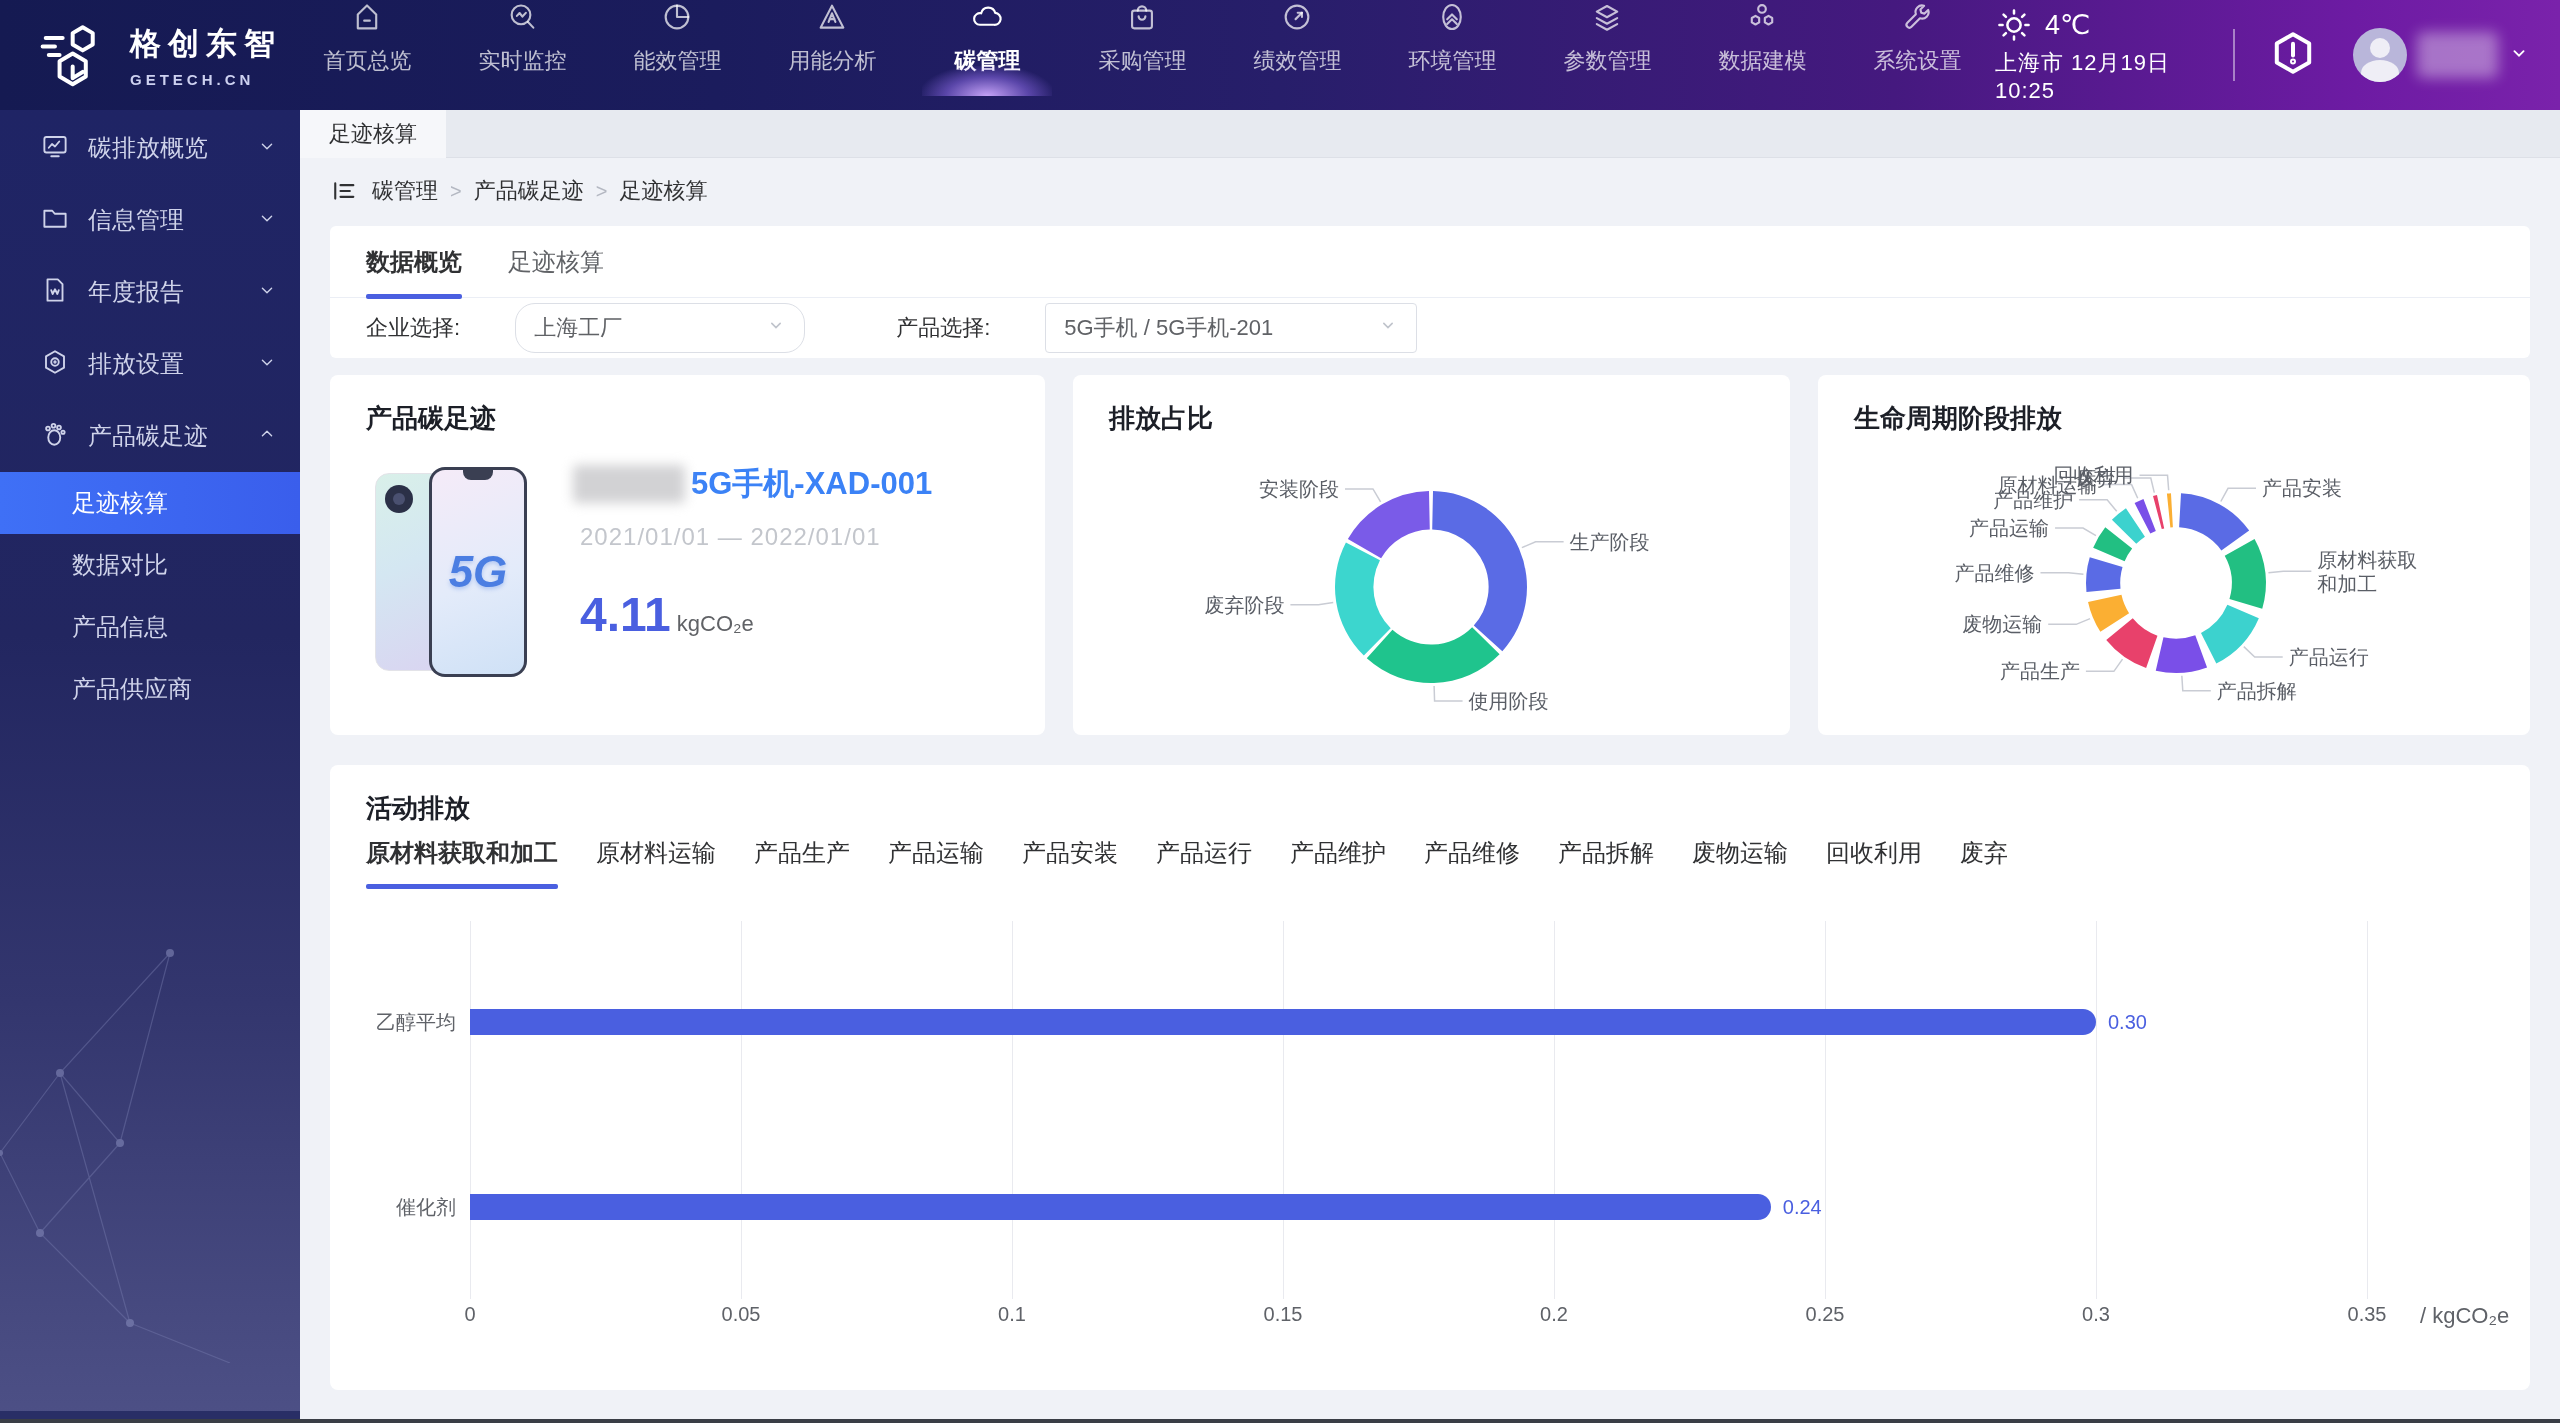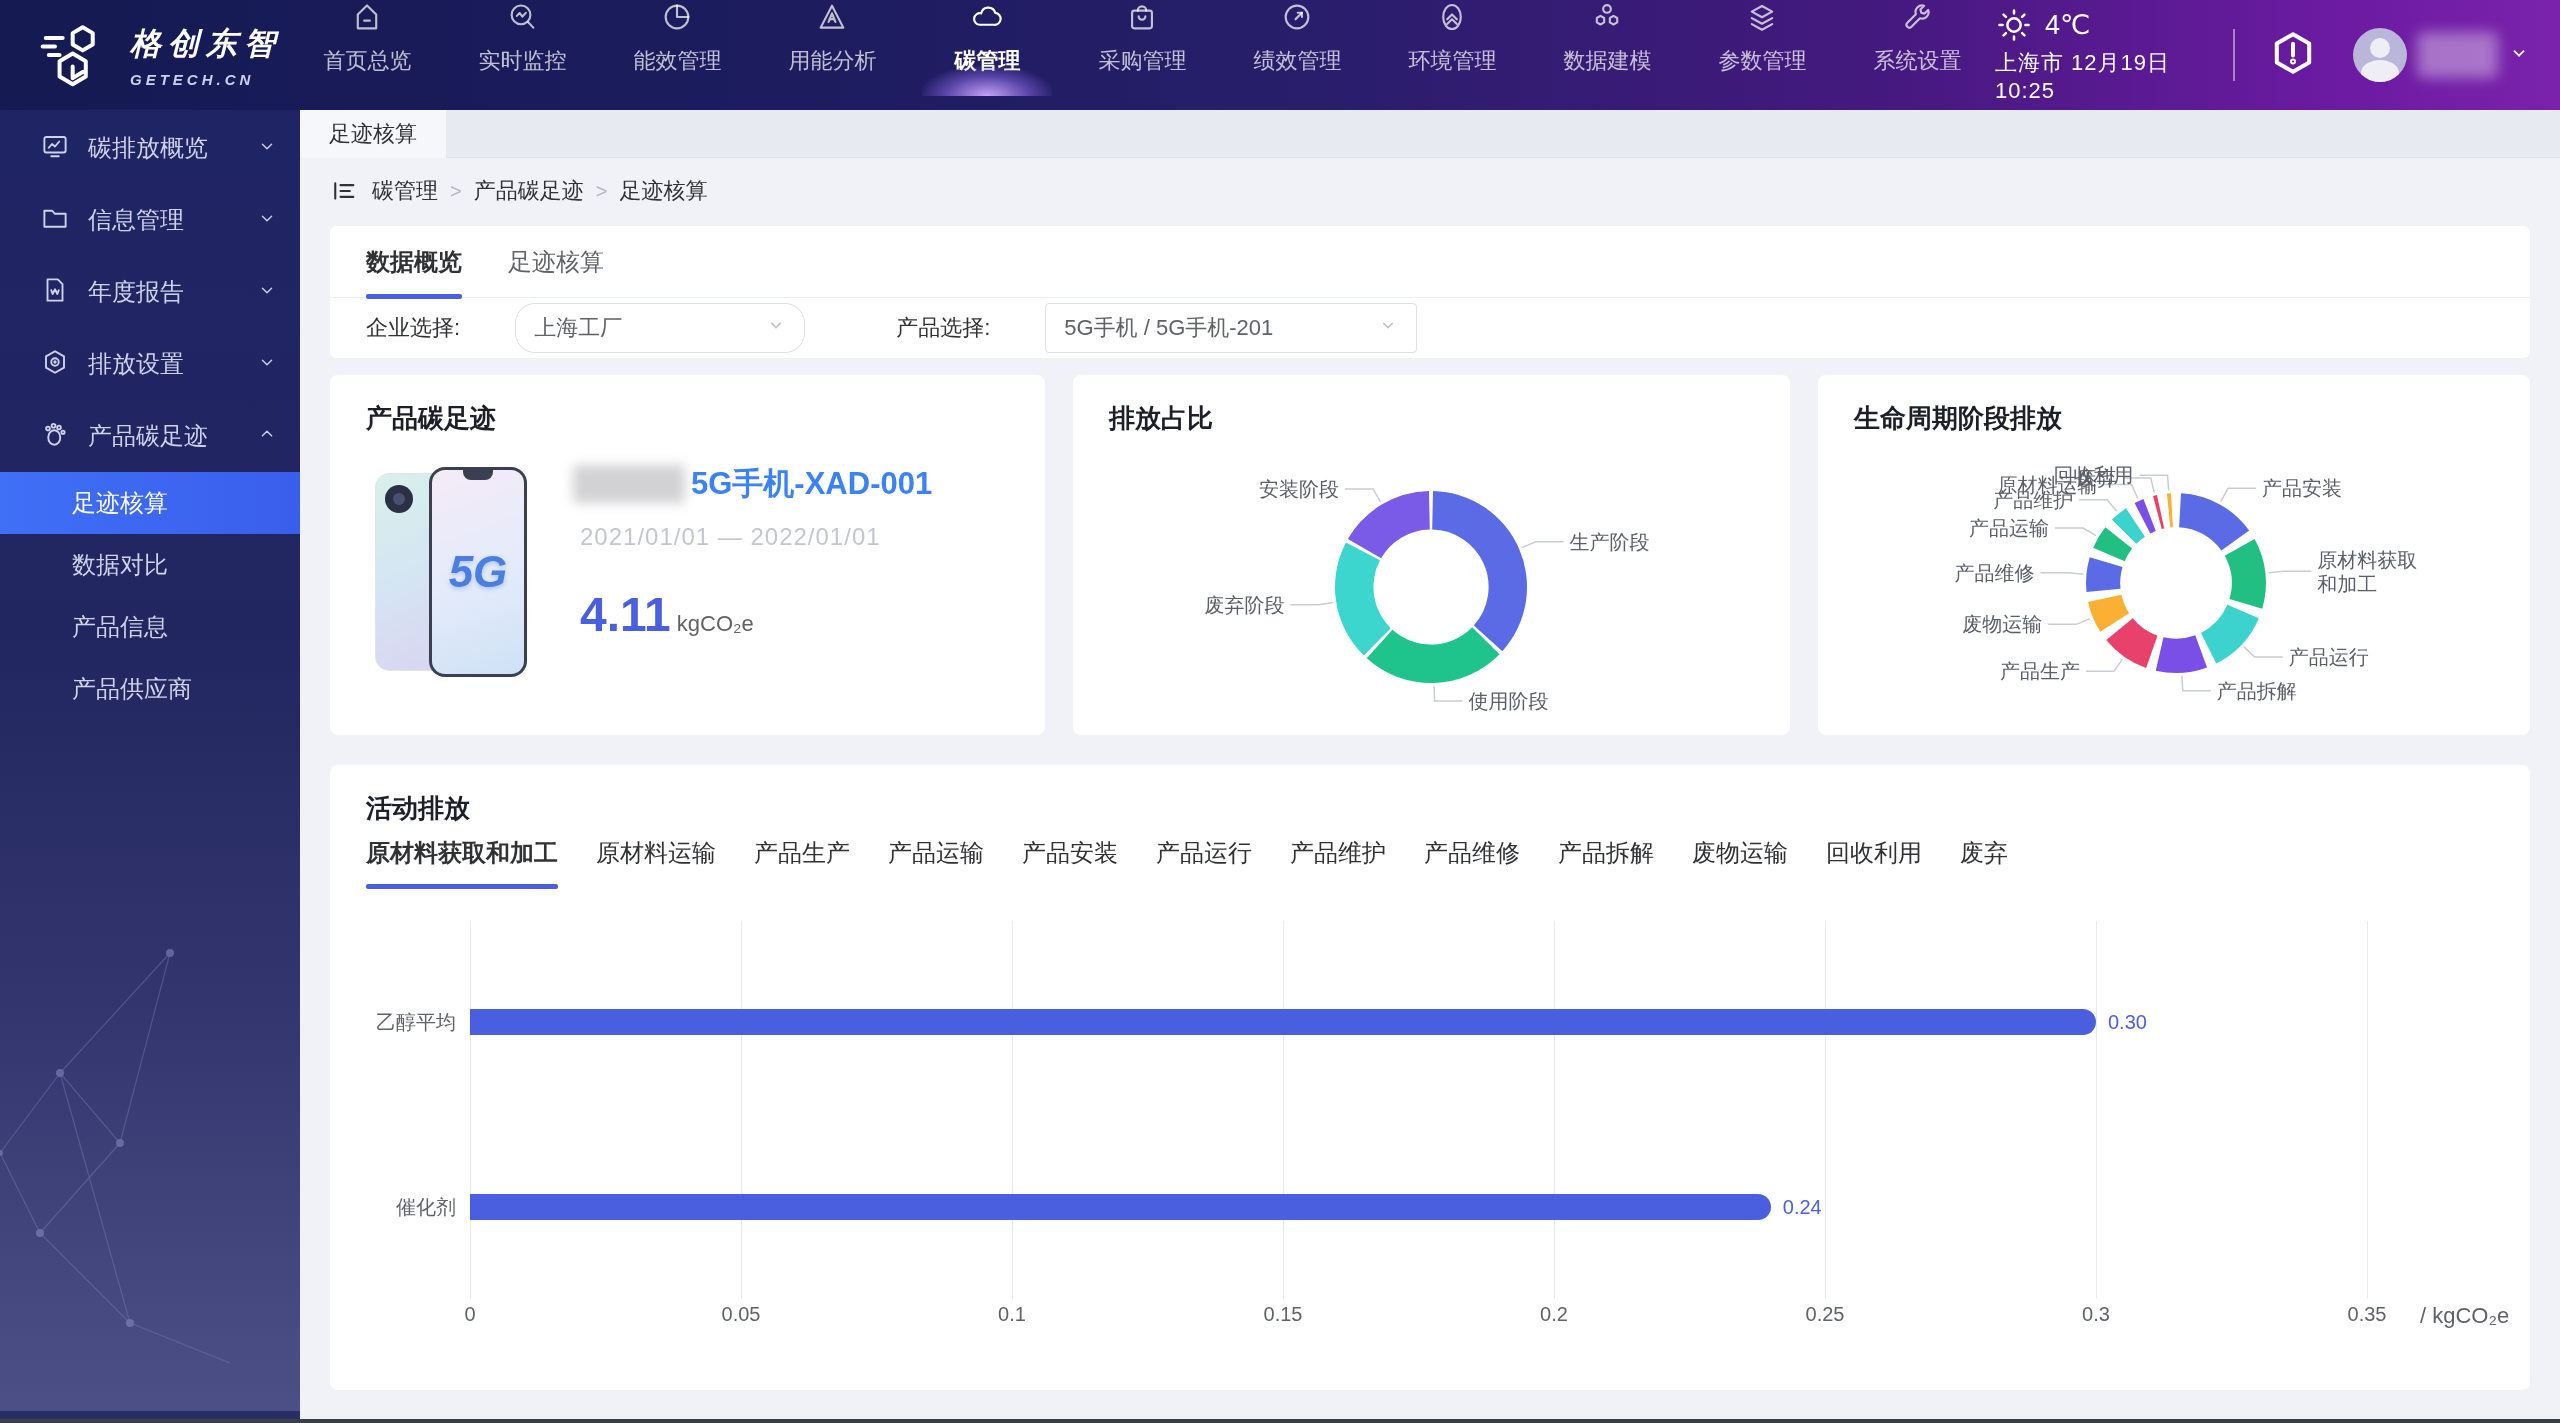--- a/index.html
+++ b/index.html
@@ -2,21 +2,21 @@
 <html><head>
 <meta charset="utf-8">
 <style>
   * { margin:0; padding:0; box-sizing:border-box; }
   html,body { width:2560px; height:1423px; }
   body { position:relative; overflow:hidden; background:#F0F2F7; font-family:"Liberation Sans","DejaVu Sans",sans-serif; color:#303133; }
 
   
   .navbar { position:absolute; left:0; top:0; width:2560px; height:110px; display:flex; align-items:center;
     background:linear-gradient(90deg,#151a52 0%,#1b1c5d 28%,#271e6a 50%,#45197f 74%,#6d1ba3 92%,#7a22ab 100%); z-index:10; }
-  .logo { width:315px; display:flex; align-items:center; padding-left:38px; gap:18px;font-style:italic; }
+  .logo { width:315px; display:flex; align-items:center; padding-left:38px; gap:18px; }
   .logo svg { width:74px; height:74px; stroke:#fff; stroke-width:2.6; fill:none; stroke-linecap:round; stroke-linejoin:round; }
   .logo-cn { font-size:31px; font-weight:bold; color:#fff; letter-spacing:7px; }
   .logo-en { font-size:15px; color:#cdd1f0; letter-spacing:4px; margin-top:6px; font-weight:bold; }
   .nav-items { display:flex; height:110px; }
   .nav-item { width:155px; height:96px; display:flex; flex-direction:column; align-items:center; justify-content:flex-start; gap:8px;
     color:rgba(255,255,255,0.72); cursor:pointer; position:relative; }
   .nav-item svg { width:34px; height:34px; stroke:currentColor; stroke-width:1.5; fill:none; stroke-linecap:round; stroke-linejoin:round; }
   .nav-item .nav-label { font-size:22px; }
   .nav-item.active { color:#fff; }
   .nav-item.active .nav-label { font-weight:bold; }
@@ -194,32 +194,32 @@
       </div>
       <div class="nav-item">
         <span class="nav-icon"><svg viewBox="0 0 24 24">
             <ellipse cx="12" cy="12" rx="6.2" ry="8.5"></ellipse>
             <path d="M8.6 13.6 12 10.2l3.4 3.4M8.6 17 12 13.6 15.4 17"></path>
           </svg></span>
         <span class="nav-label">环境管理</span>
       </div>
       <div class="nav-item">
         <span class="nav-icon"><svg viewBox="0 0 24 24">
+            <path d="M4.8 8.2 12 4.2l7.2 4L12 12.2z"></path>
+            <path d="M4.8 12.8 12 16.8l7.2-4M4.8 17 12 21l7.2-4"></path>
+          </svg></span>
+        <span class="nav-label">参数管理</span>
+      </div>
+      <div class="nav-item">
+        <span class="nav-icon"><svg viewBox="0 0 24 24">
             <circle cx="12" cy="6.3" r="2.7"></circle>
             <path d="M7.4 11.2l2.6 1.5v3.1l-2.6 1.5-2.6-1.5v-3.1z"></path>
             <path d="M16.6 11.2l2.6 1.5v3.1l-2.6 1.5-2.6-1.5v-3.1z"></path>
           </svg></span>
         <span class="nav-label">数据建模</span>
-      </div>
-      <div class="nav-item">
-        <span class="nav-icon"><svg viewBox="0 0 24 24">
-            <path d="M4.8 8.2 12 4.2l7.2 4L12 12.2z"></path>
-            <path d="M4.8 12.8 12 16.8l7.2-4M4.8 17 12 21l7.2-4"></path>
-          </svg></span>
-        <span class="nav-label">参数管理</span>
       </div>
       <div class="nav-item">
         <span class="nav-icon"><svg viewBox="0 0 24 24">
             <path d="M19.9 7a4.6 4.6 0 0 1-5.8 5.9l-6 6a2 2 0 0 1-2.9-2.9l6-6A4.6 4.6 0 0 1 17 4.1l-2.6 2.6.6 2.3 2.3.6z"></path>
           </svg></span>
         <span class="nav-label">系统设置</span>
       </div>
     </div>
   <div class="nav-right">
     <div class="weather">

